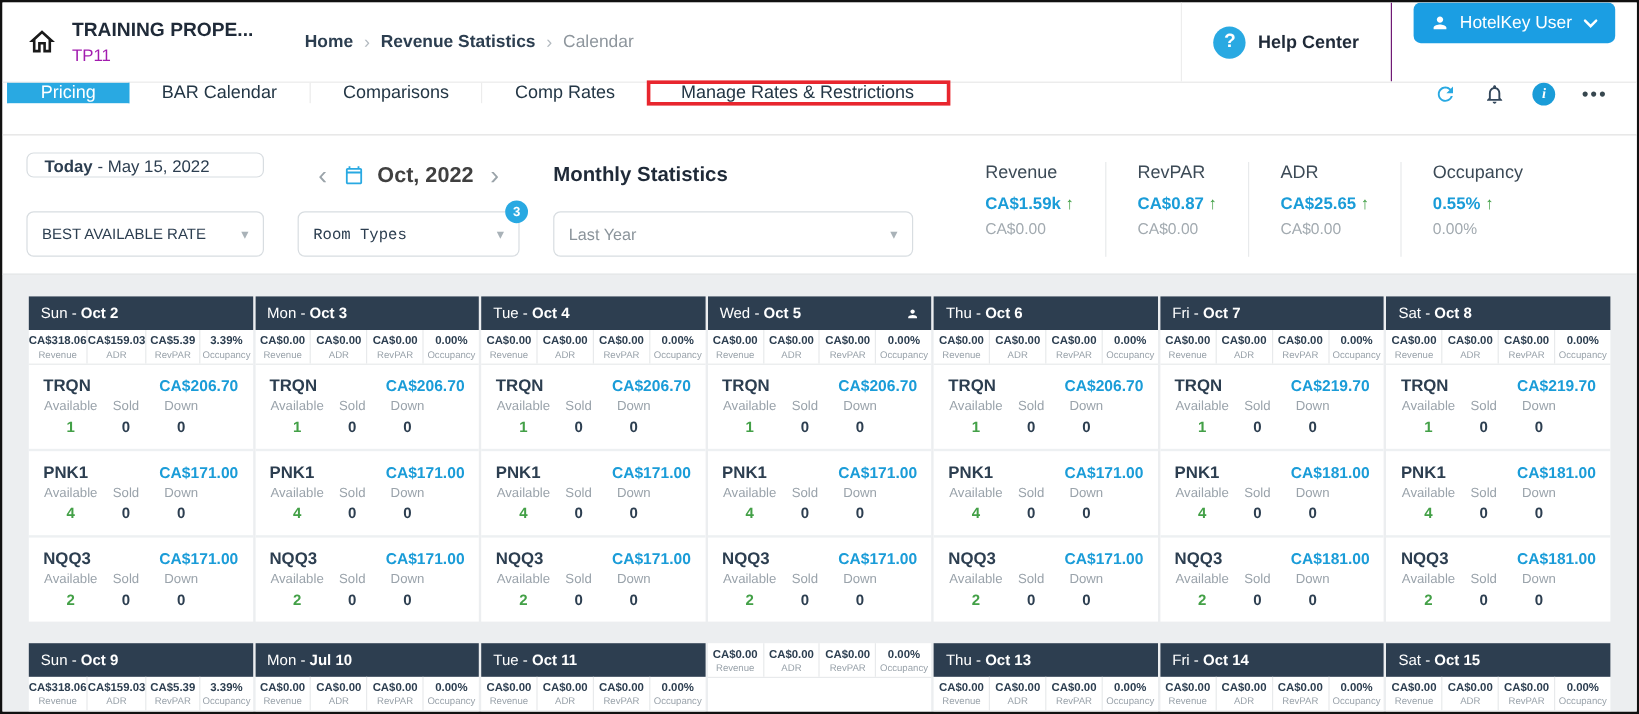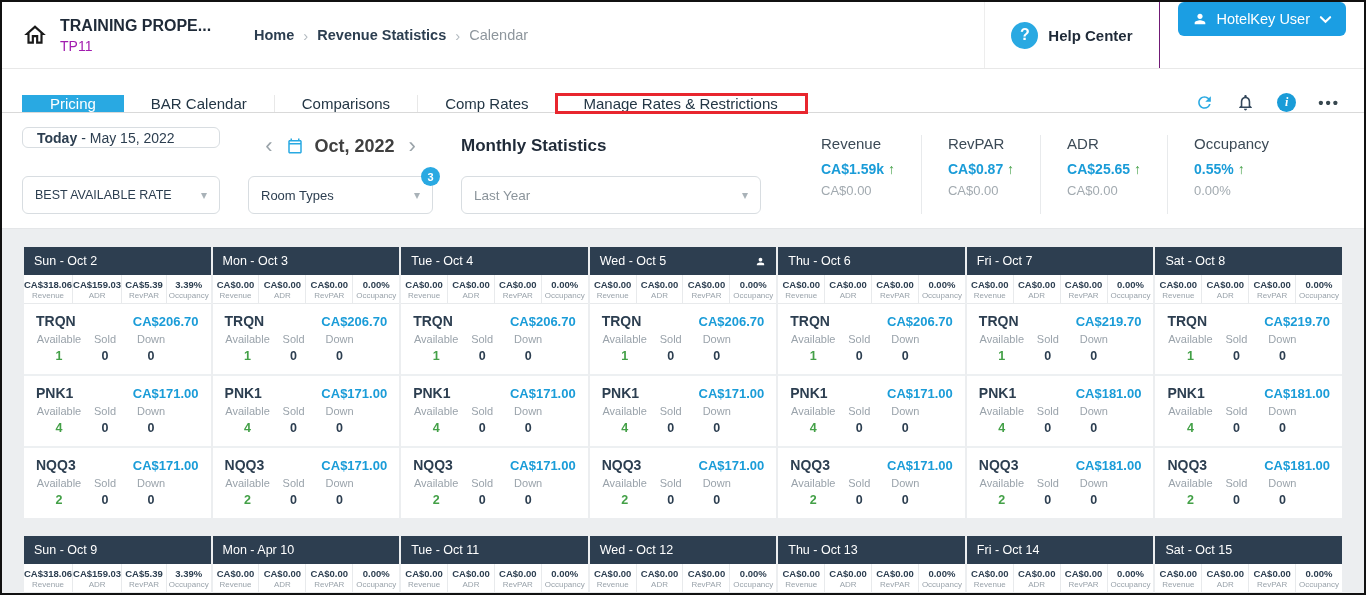--- a/index.html
+++ b/index.html
@@ -16,21 +16,21 @@
   .bc-item.current { color:#8e969d; font-weight:normal; cursor:default; }
   .bc-sep { color:#b3bac0; font-size:15px; }
   .topbar-right { margin-left:auto; display:flex; align-items:stretch; height:100%; }
   .help-center { display:flex; align-items:center; gap:10px; padding:0 26px; border-left:1px solid #ededed; cursor:pointer; }
   .q-circle { width:27px; height:27px; border-radius:50%; background:#29a9e2; color:#fff; font-size:16px; font-weight:bold; display:flex; align-items:center; justify-content:center; }
   .help-label { font-size:15px; font-weight:bold; color:#1f2a38; }
   .user-area { display:flex; align-items:flex-start; padding:0 18px; border-left:1px solid #701a75; }
   .user-btn { display:flex; align-items:center; gap:9px; background:#1b9ee3; color:#fff; border:none; border-radius:6px; padding:9px 14px; font-size:14.5px; font-family:inherit; cursor:pointer; }
 
   
-  .tabbar { height:45px; flex:0 0 45px; display:flex; align-items:flex-end; background:#fff; border-top:1px solid #e8e8e8; border-bottom:1px solid #d9d9d9; padding-left:20px; }
+  .tabbar { height:45px; flex:0 0 45px; display:flex; align-items:flex-start; background:#fff; border-top:1px solid #e8e8e8; border-bottom:1px solid #d9d9d9; padding-left:4px; }
   .tab { display:flex; align-items:center; padding:0 27px; font-size:15px; color:#233645; background:#fff; border-right:1px solid #e8e8e8; cursor:pointer; white-space:nowrap; }
   .tab:first-child { border-left:1px solid #e8e8e8; }
   .tab.active { background:#29a9e2; color:#fff; border-color:#29a9e2; }
   .tab.highlighted { outline:3px solid #e8262e; outline-offset:-1px; z-index:2; }
   .tab-icons { margin-left:auto; display:flex; align-items:center; gap:22px; padding-right:24px; }
   .icon-btn { cursor:pointer; display:flex; align-items:center; }
   .info-circle { width:19px; height:19px; border-radius:50%; background:#1a9cd8; color:#fff; font-size:12px; font-weight:bold; font-family:"Liberation Serif", serif; display:flex; align-items:center; justify-content:center; font-style:italic; }
   .ellipsis { color:#37474f; font-size:15px; letter-spacing:2px; font-weight:bold; line-height:10px; }
 
   
@@ -56,21 +56,21 @@
   .mstat-label { font-size:15px; color:#3c4a56; margin-bottom:9px; }
   .mstat-value { font-size:14px; font-weight:bold; color:#1a9cd8; margin-bottom:6px; white-space:nowrap; }
   .up { color:#43a047; font-weight:bold; }
   .mstat-prev { font-size:13px; color:#a2aab0; }
 
   
   .calendar { flex:1 1 auto; background:#eceef0; padding:18px 22px 0; overflow:hidden; border-top:1px solid #e4e6e8; }
   .week-row { display:grid; grid-template-columns:repeat(7,1fr); gap:2px; margin-bottom:18px; }
   .day-card { background:#fff; display:flex; flex-direction:column; }
   .day-header { background:#2d3e50; color:#fff; font-size:12.5px; padding:7px 10px; display:flex; justify-content:space-between; align-items:center; cursor:pointer; }
-  .day-header b { font-weight:normal; }
+  .day-header b { font-weight:bold; }
   .day-stats { display:flex; border-bottom:1px solid #e8eaec; }
   .dstat { flex:1; text-align:center; padding:4px 0 3px; border-right:1px solid #e8eaec; }
   .dstat:last-child { border-right:none; }
   .dstat-v { font-size:9.5px; font-weight:bold; color:#2c3e50; white-space:nowrap; }
   .dstat-l { font-size:8px; color:#9aa3ab; margin-top:1px; }
   .room-row { padding:9px 12px 11px; border-bottom:2px solid #edf0f2; cursor:pointer; }
   .room-row:last-child { border-bottom:none; }
   .room-top { display:flex; justify-content:space-between; align-items:baseline; }
   .room-code { font-size:14px; font-weight:bold; color:#2c3e50; }
   .room-price { font-size:13px; font-weight:bold; color:#1a9cd8; }
@@ -168,21 +168,21 @@
         <span style="display:flex;">
           <svg width="18" height="18" viewBox="0 0 24 24" fill="#29a9e2">
               <path d="M19 4h-1V2h-2v2H8V2H6v2H5c-1.11 0-2 .9-2 2v14c0 1.1.89 2 2 2h14c1.1 0 2-.9 2-2V6c0-1.1-.9-2-2-2zm0 16H5V10h14v10zm0-12H5V6h14v2z"></path>
             </svg>
         </span>
         <span class="month-label">Oct, 2022</span>
         <span class="nav-chev">›</span>
       </div>
       <div class="dd-wrap">
         <div class="dd">
-          <span style="font-size:13px;">Room Types</span>
+          <span style="font-size:13px;font-family:Liberation Mono, monospace;">Room Types</span>
           <span class="caret">▾</span>
         </div>
         <span class="badge">3</span>
       </div>
     </div>
     <div class="fcol col3">
       <div class="stats-title">Monthly Statistics</div>
       <div class="dd muted">
         <span>Last Year</span>
         <span class="caret">▾</span>
@@ -820,21 +820,21 @@
               <div class="dstat-l">RevPAR</div>
             </div>
             <div class="dstat">
               <div class="dstat-v">3.39%</div>
               <div class="dstat-l">Occupancy</div>
             </div>
           </div>
         </div>
         <div class="day-card">
           <div class="day-header">
-            <span>Mon - <b>Apr 10</b></span>
+            <span>Mon - <b>Jul 10</b></span>
           </div>
           <div class="day-stats">
             <div class="dstat">
               <div class="dstat-v">CA$0.00</div>
               <div class="dstat-l">Revenue</div>
             </div>
             <div class="dstat">
               <div class="dstat-v">CA$0.00</div>
               <div class="dstat-l">ADR</div>
             </div>
@@ -865,23 +865,20 @@
               <div class="dstat-v">CA$0.00</div>
               <div class="dstat-l">RevPAR</div>
             </div>
             <div class="dstat">
               <div class="dstat-v">0.00%</div>
               <div class="dstat-l">Occupancy</div>
             </div>
           </div>
         </div>
         <div class="day-card">
-          <div class="day-header">
-            <span>Wed - <b>Oct 12</b></span>
-          </div>
           <div class="day-stats">
             <div class="dstat">
               <div class="dstat-v">CA$0.00</div>
               <div class="dstat-l">Revenue</div>
             </div>
             <div class="dstat">
               <div class="dstat-v">CA$0.00</div>
               <div class="dstat-l">ADR</div>
             </div>
             <div class="dstat">

